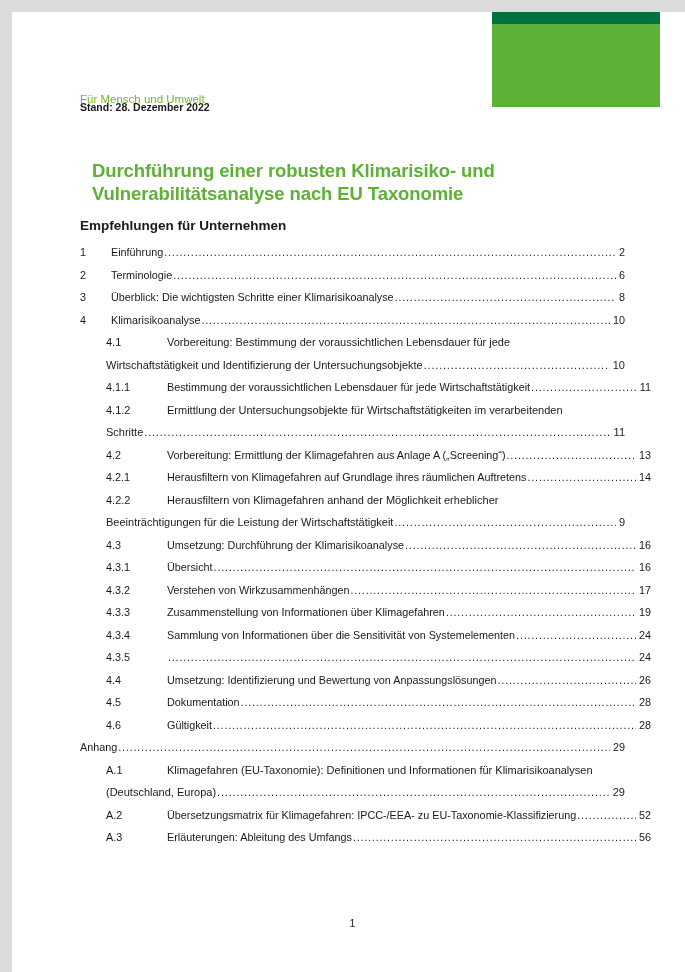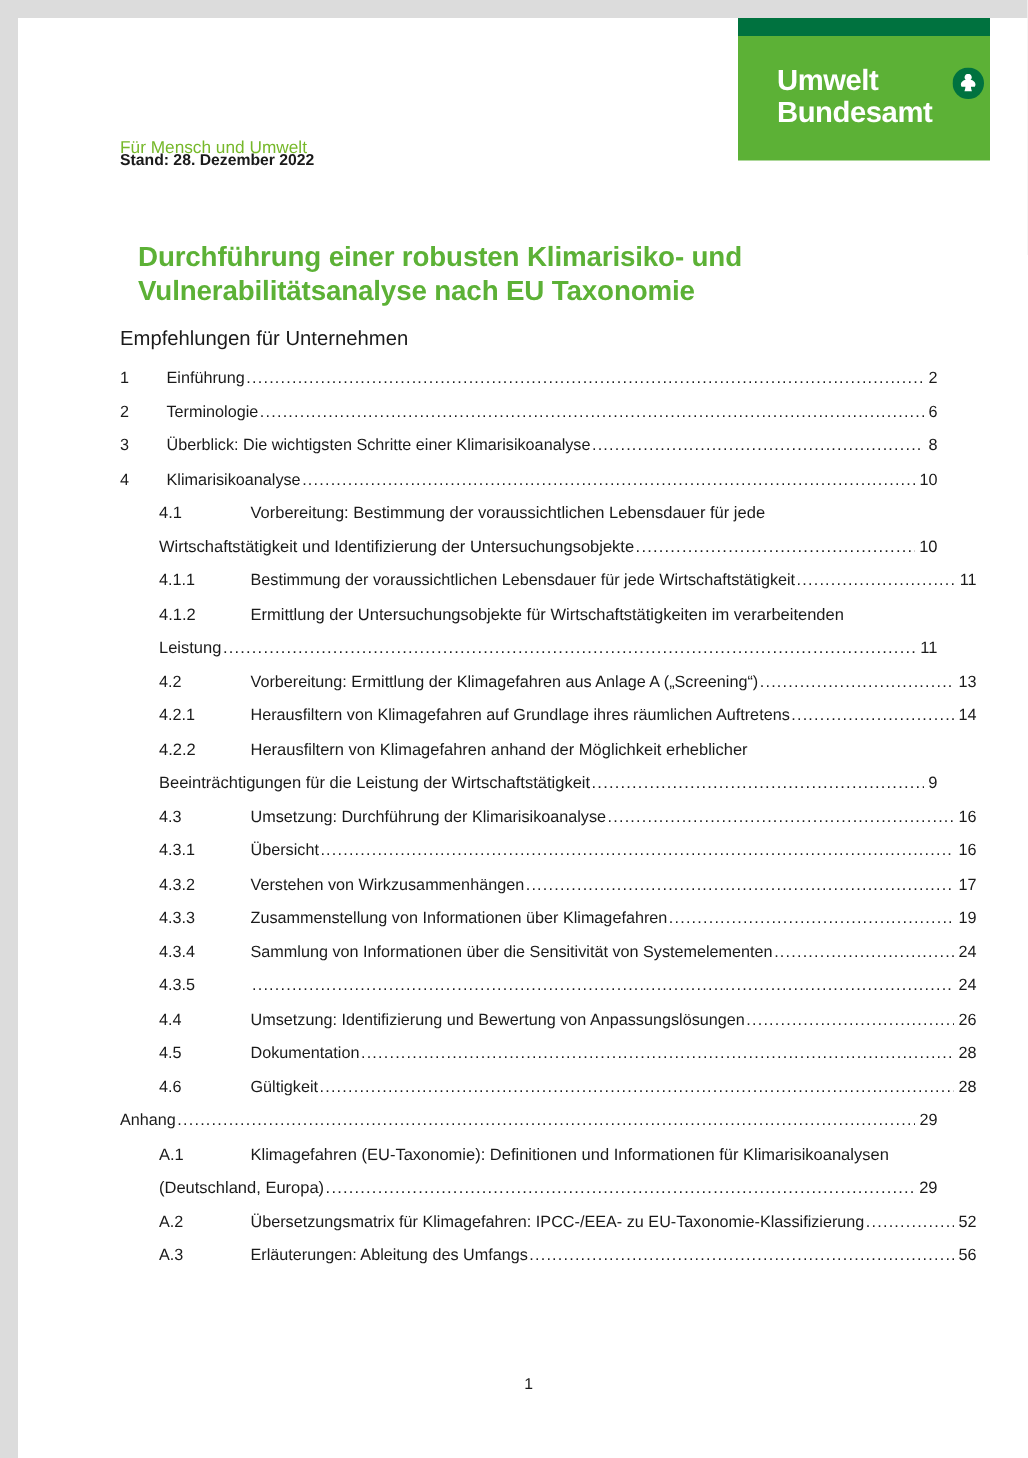--- a/index.html
+++ b/index.html
@@ -108,21 +108,21 @@
     color: #5cb136;
     font-size: 18.5px;
     font-weight: bold;
     line-height: 22.5px;
     margin: 12px;
     letter-spacing: -0.1px;
   }
   #doc-subtitle {
     color: #1a1a1a;
     font-size: 13.5px;
-    font-weight: normal;
+    font-weight: bold;
     line-height: 18px;
     margin: 4px 0 0 0;
   }
 
   
   #toc {
     position: absolute;
     left: 0;
     top: 234px;
     width: 545px;
@@ -208,30 +208,20 @@
   }
 </style>
 </head>
 <body>
 
 <div id="page">
 
   <div id="logo-block">
     <div id="logo-darkband"></div>
     <div id="logo-box"></div>
-    <div id="logo-inner">
-      <div class="logo-line">Umwelt</div>
-      <div class="logo-line">Bundesamt</div>
-      <div id="logo-mark">
-        <svg width="21" height="21" viewBox="0 0 21 21" aria-hidden="true">
-          <circle cx="10.5" cy="10.5" r="10.5" fill="#00723f"></circle>
-          <path d="M10.5 4.1c-1.35 0-2.45 1.05-2.45 2.35 0 .72.34 1.36.87 1.79-1.9.33-3.35 1.6-3.35 3.14 0 .52.17 1 .47 1.42h2.6c-.1.9-.3 1.9-.67 3.1h4.96c-.37-1.2-.57-2.2-.67-3.1h2.6c.3-.42.47-.9.47-1.42 0-1.54-1.45-2.81-3.35-3.14.53-.43.87-1.07.87-1.79 0-1.3-1.1-2.35-2.45-2.35z" fill="#ffffff"></path>
-        </svg>
-      </div>
-    </div>
   </div>
 
   <div id="content">
 
     <div id="claim">Für Mensch und Umwelt</div>
     <div id="date">Stand: 28. Dezember 2022</div>
 
     <div id="title-block">
       <h1 id="doc-title">Durchführung einer robusten Klimarisiko- und Vulnerabilitätsanalyse nach EU Taxonomie</h1>
       <h2 id="doc-subtitle">Empfehlungen für Unternehmen</h2>
@@ -279,21 +269,21 @@
             <span class="toc-text">Bestimmung der voraussichtlichen Lebensdauer für jede Wirtschaftstätigkeit</span>
             <span class="toc-dots">...........................................................................................................................................................................................................</span>
             <span class="toc-page">11</span>
           </div>
           <div class="toc-wrap lvl3">
             <div class="line1">
               <span class="toc-num">4.1.2</span>
               <span class="toc-text">Ermittlung der Untersuchungsobjekte für Wirtschaftstätigkeiten im verarbeitenden</span>
             </div>
             <div class="line2">
-              <span class="toc-text">Leistung</span>
+              <span class="toc-text">Schritte</span>
               <span class="toc-dots">...........................................................................................................................................................................................................</span>
               <span class="toc-page">11</span>
             </div>
           </div>
           <div class="toc-row lvl2">
             <span class="toc-num">4.2</span>
             <span class="toc-text">Vorbereitung: Ermittlung der Klimagefahren aus Anlage A („Screening“)</span>
             <span class="toc-dots">...........................................................................................................................................................................................................</span>
             <span class="toc-page">13</span>
           </div>

